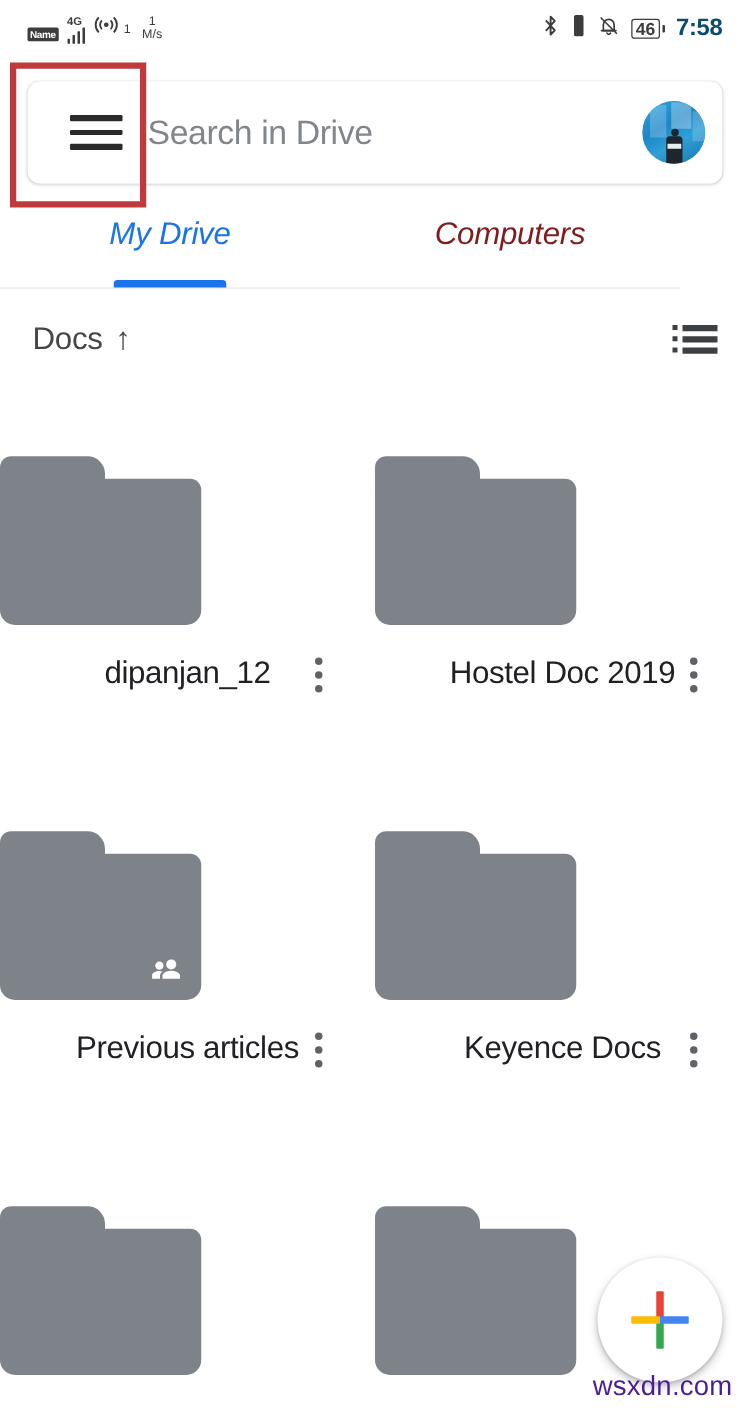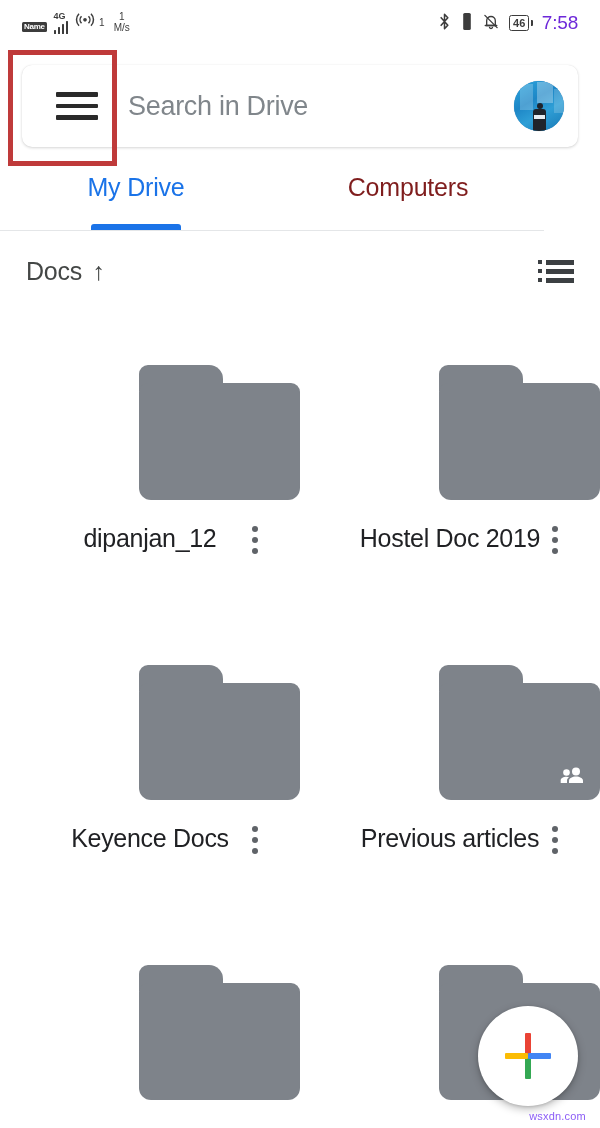--- a/index.html
+++ b/index.html
@@ -49,40 +49,40 @@
   }
   .netspeed .n { font-size:10px; }
   .netspeed .u { font-size:10px; }
   .net-sup { font-size:10px; transform:translateY(-7px); margin-left:-3px; }
 
   .batt {
     display:flex; align-items:center;
   }
   .batt-body {
     border:1.5px solid #3c3c3c; border-radius:2.5px;
-    padding:0px 3px; font-size:11px; font-weight:bold;
+    padding:0px 3px; font-size:14px; font-weight:bold;
     line-height:13px; height:16px; display:flex; align-items:center;
   }
   .batt-cap { width:2px; height:6px; background:#3c3c3c; border-radius:0 1px 1px 0; margin-left:1.5px; }
-  .clock { font-size:19px; letter-spacing:-0.2px; color:#6d28d9; }
+  .clock { font-size:19px; letter-spacing:-0.2px; color:#0c4a6e;font-weight:bold; }
 
   
   .searchcard {
     position:absolute; left:22px; top:65px;
     width:556px; height:82px;
     background:#ffffff;
     border-radius:10px;
     box-shadow:0 1px 3px rgba(0,0,0,0.16), 0 0 1px rgba(0,0,0,0.10);
     display:flex; align-items:center;
     padding:0 14px 0 34px;
   }
   .hamburger { width:42px; display:flex; flex-direction:column; gap:7px; cursor:pointer; }
   .hamburger span { display:block; height:4.5px; background:#2a2a2a; border-radius:1px; }
   .search-placeholder {
-    margin-left:30px;
+    margin-left:20px;
     font-size:27px; color:#80868b; letter-spacing:-0.3px;
     flex:1;
   }
   .avatar {
     width:50px; height:50px; border-radius:50%;
     overflow:hidden; flex-shrink:0;
     background:#1e7fc4;
     position:relative;
     box-shadow:0 0 0 0.5px rgba(0,0,0,0.08);
   }
@@ -109,20 +109,21 @@
     border:5px solid #bf3a3a;
     pointer-events:none;
   }
 
   
   .tabs {
     position:absolute; left:0; top:163px;
     width:544px; height:68px;
     display:flex;
     border-bottom:1px solid #e4e6e8;
+    font-style:italic;
   }
   .tab {
     flex:1; display:flex; flex-direction:column;
     align-items:center; justify-content:flex-start;
     padding-top:10px;
     position:relative; cursor:pointer;
   }
   .tab .tlabel { font-size:25px; letter-spacing:-0.2px; }
   .tab.active .tlabel { color:#1a73e8; }
   .tab.inactive .tlabel { color:#7f1d1d; }
@@ -152,21 +153,21 @@
   
   .grid {
     position:absolute; left:0; top:310px;
     width:600px;
     display:grid;
     grid-template-columns:1fr 1fr;
     row-gap:0px;
   }
   .cell {
     height:300px;
-    display:flex; flex-direction:column; align-items:flex-end;
+    display:flex; flex-direction:column; align-items:flex-start;
     padding-top:55px;
     position:relative;
   }
   .folder {
     width:161px; height:135px;
     position:relative; flex-shrink:0;
   }
   .folder .f-tab {
     position:absolute; left:0; top:0;
     width:84px; height:26px;
@@ -212,21 +213,21 @@
   .gplus { position:relative; width:46px; height:46px; }
   .gplus .bar { position:absolute; border-radius:1px; }
   .gp-red   { left:20px; top:0px;   width:6px; height:23px; background:#ea4335; }
   .gp-green { left:20px; top:23px;  width:6px; height:23px; background:#34a853; }
   .gp-yellow{ left:0px;  top:20px;  width:23px; height:6px; background:#fbbc04; }
   .gp-blue  { left:23px; top:20px;  width:23px; height:6px; background:#4285f4; }
 
   
   .watermark {
     position:absolute; right:14px; bottom:6px;
-    font-size:11px; color:#8b5cf6; letter-spacing:0.2px;
+    font-size:22px; color:#4c1d95; letter-spacing:0.2px;
   }
 </style>
 </head>
 <body>
 
 <div id="screen">
 
   <div class="statusbar">
     <div class="sb-left">
       <span class="volte-badge">Name</span>
@@ -364,35 +365,20 @@
             <i></i>
             <i></i>
           </span>
       </div>
     </div>
 
     <div class="cell">
       <div class="folder">
         <span class="f-tab"></span>
           <span class="f-body"></span>
-      </div>
-      <div class="cell-label-row">
-        <span class="cell-label">Keyence Docs</span>
-        <span class="kebab">
-            <i></i>
-            <i></i>
-            <i></i>
-          </span>
-      </div>
-    </div>
-
-    <div class="cell">
-      <div class="folder">
-        <span class="f-tab"></span>
-          <span class="f-body"></span>
         <span class="shared-icon">
           <svg width="26" height="20" viewBox="0 0 26 20" fill="#ffffff">
             <circle cx="17" cy="6.5" r="4"></circle>
             <path d="M17 11.5c-3.6 0-7 1.8-7 3.9V18h14v-2.6c0-2.1-3.4-3.9-7-3.9z"></path>
             <circle cx="7.5" cy="7.5" r="3.3"></circle>
             <path d="M7.5 11.8c-2.9 0-5.8 1.5-5.8 3.3V18h6.3v-2.6c0-1.2.8-2.3 2-3.1a11 11 0 0 0-2.5-.5z"></path>
           </svg>
         </span>
       </div>
       <div class="cell-label-row">
@@ -403,20 +389,35 @@
             <i></i>
           </span>
       </div>
     </div>
 
     <div class="cell">
       <div class="folder">
         <span class="f-tab"></span>
           <span class="f-body"></span>
       </div>
+      <div class="cell-label-row">
+        <span class="cell-label">Keyence Docs</span>
+        <span class="kebab">
+            <i></i>
+            <i></i>
+            <i></i>
+          </span>
+      </div>
+    </div>
+
+    <div class="cell">
+      <div class="folder">
+        <span class="f-tab"></span>
+          <span class="f-body"></span>
+      </div>
     </div>
 
     <div class="cell">
       <div class="folder">
         <span class="f-tab"></span>
           <span class="f-body"></span>
       </div>
     </div>
 
   </div>

